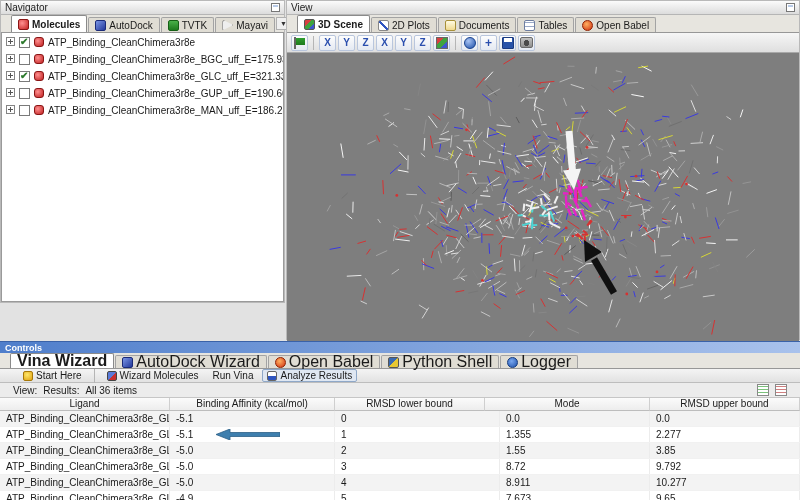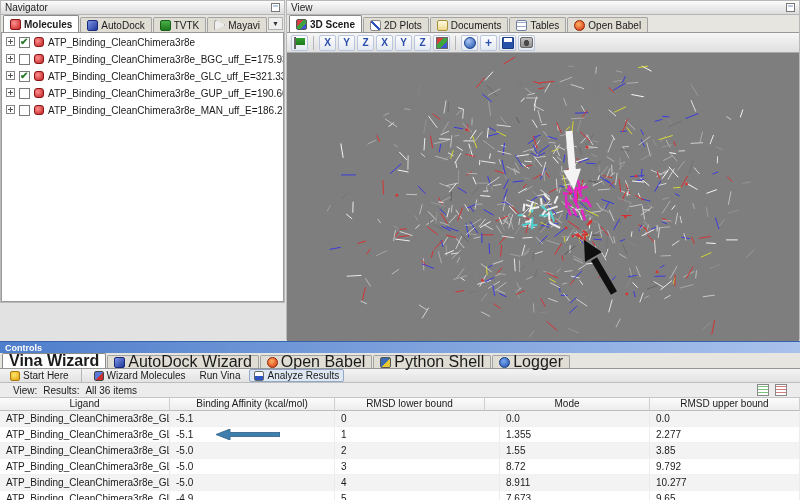--- a/index.html
+++ b/index.html
@@ -4,21 +4,21 @@
 <style>
   *{box-sizing:border-box;margin:0;padding:0}
   html,body{width:800px;height:500px;overflow:hidden}
   body{font-family:"Liberation Sans",sans-serif;background:#e2e2e2;position:relative;font-size:10px;color:#1a1a1a}
 
   
   .panel{position:absolute;background:#ececec;border:1px solid #b9b9b9}
   .ptitle{height:14px;background:linear-gradient(#fbfbfb,#dcdcdc);border-bottom:1px solid #b5b5b5;
           display:flex;align-items:center;justify-content:space-between;padding:0 4px;font-size:10px;color:#222}
   .dockbox{width:9px;height:9px;border:1px solid #777;background:#fff;box-shadow:inset 0 0 0 1px #fff, inset 0 3px 0 0 #b9cbe8}
-  .tabs{display:flex;align-items:flex-end;height:18px;background:#e7e5df;border-bottom:1px solid #979797;padding-left:2px}
+  .tabs{display:flex;align-items:flex-end;height:18px;background:#e7e5df;border-bottom:1px solid #979797;padding-left:10px}
   .tab{display:flex;align-items:center;gap:3px;height:15px;padding:0 6px;margin-right:1px;background:#e0ddd4;
        border:1px solid #a3a3a3;border-bottom:none;border-radius:2px 2px 0 0;white-space:nowrap;cursor:default}
   .tab.sel{background:#fff;height:17px;font-weight:bold;border-color:#8a8a8a}
   .ticon{width:11px;height:11px;display:inline-block;border-radius:2px;flex:0 0 auto}
 
   
   .i-mol{background:radial-gradient(circle at 35% 35%,#ff9090,#c42222);border:1px solid #8a1515}
   .i-ad{background:linear-gradient(135deg,#7b96e6,#22379a);border:1px solid #1a2a78}
   .i-tvtk{background:linear-gradient(#49b049,#1d7a1d);border:1px solid #156015}
   .i-maya{background:#eee;border:1px solid #888;clip-path:polygon(0 0,100% 50%,0 100%)}
@@ -57,21 +57,21 @@
   #scene{width:512px;height:288px;background:#7e7e7e;position:relative;overflow:hidden}
   #scene svg{display:block}
 
   
   #controls{left:0;top:341px;width:800px;height:159px;border:none}
   .ctitle{height:12px;background:linear-gradient(to right,#4f7ecb,#a9c2ec);color:#fff;font-weight:bold;
           display:flex;align-items:center;padding:0 5px;font-size:9px;border-top:1px solid #3a62a8}
   .ctabs{height:16px}
   .ctabs .tab{height:13px;font-size:16px}
   .ctabs .tab.sel{height:15px}
-  .wizbar{height:14px;background:linear-gradient(#f4f4f4,#e2e2e2);border-bottom:1px solid #bdbdbd;display:flex;align-items:center;gap:4px;padding:0 5px}
+  .wizbar{height:14px;background:linear-gradient(#f4f4f4,#e2e2e2);border-bottom:1px solid #bdbdbd;display:flex;align-items:center;gap:4px;padding:0 18px}
   .wbtn{display:flex;align-items:center;gap:3px;padding:0 4px;height:13px;font-size:10px;border:1px solid transparent;border-radius:2px;white-space:nowrap}
   .wbtn.pressed{background:#dfe7f2;border-color:#8fa8c8}
   .wicon{width:10px;height:10px;display:inline-block;border-radius:2px}
   .i-start{background:radial-gradient(circle at 40% 35%,#ffe76a,#e0a210);border:1px solid #a87808}
   .i-selm{background:linear-gradient(135deg,#5a7ad8 0 55%,#c83030 55%);border:1px solid #444}
   .i-anal{background:linear-gradient(0deg,#2f55c0 55%,#fff 55%),#fff;border:1px solid #666}
   .filterbar{height:15px;background:#ececec;border-bottom:1px solid #c6c6c6;display:flex;align-items:center;gap:6px;padding:0 13px}
   .combo{width:148px;height:13px;border:1px solid #7f9db9;background:#fff;display:flex;align-items:center;justify-content:space-between;padding-left:3px}
   .combo-btn{width:12px;height:11px;background:linear-gradient(#f4f4f4,#d8d8d8);border-left:1px solid #aab8cc;font-size:6px;color:#333;
              display:flex;align-items:center;justify-content:center}

